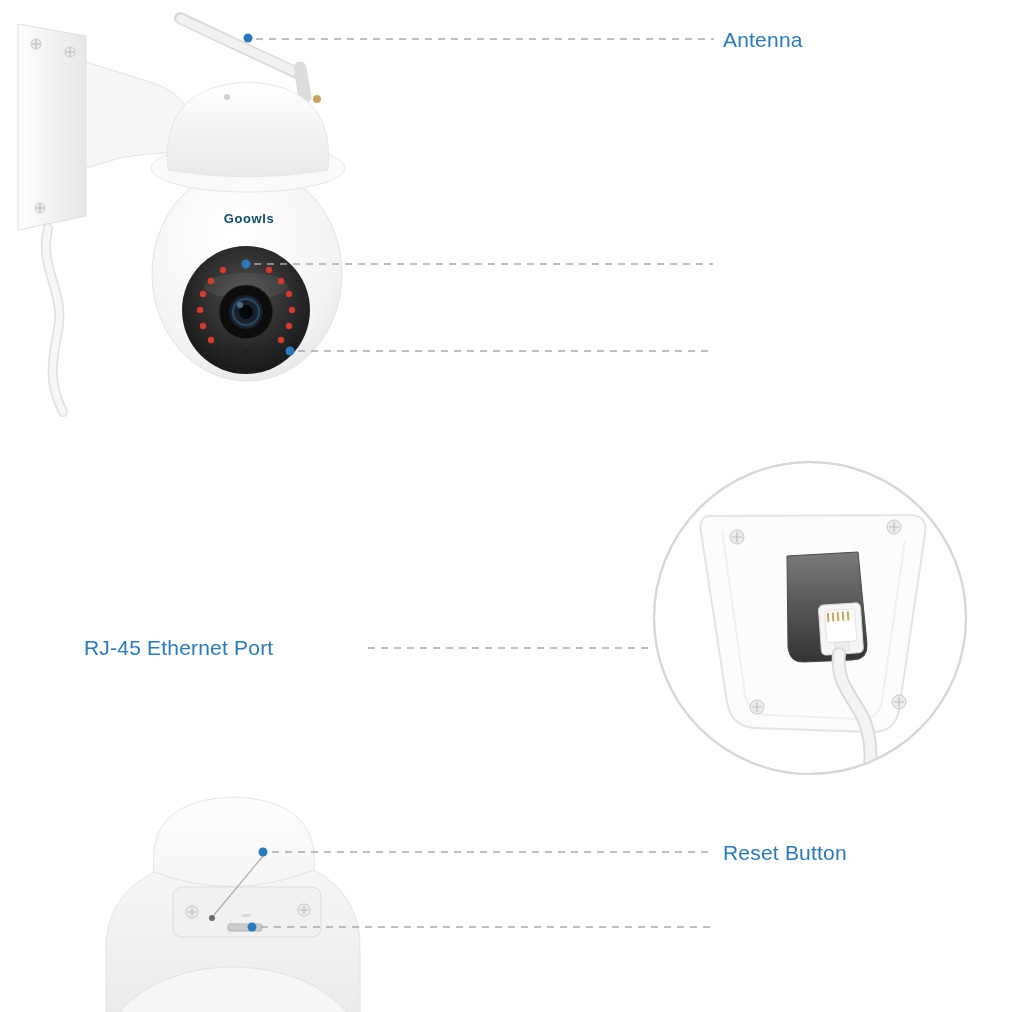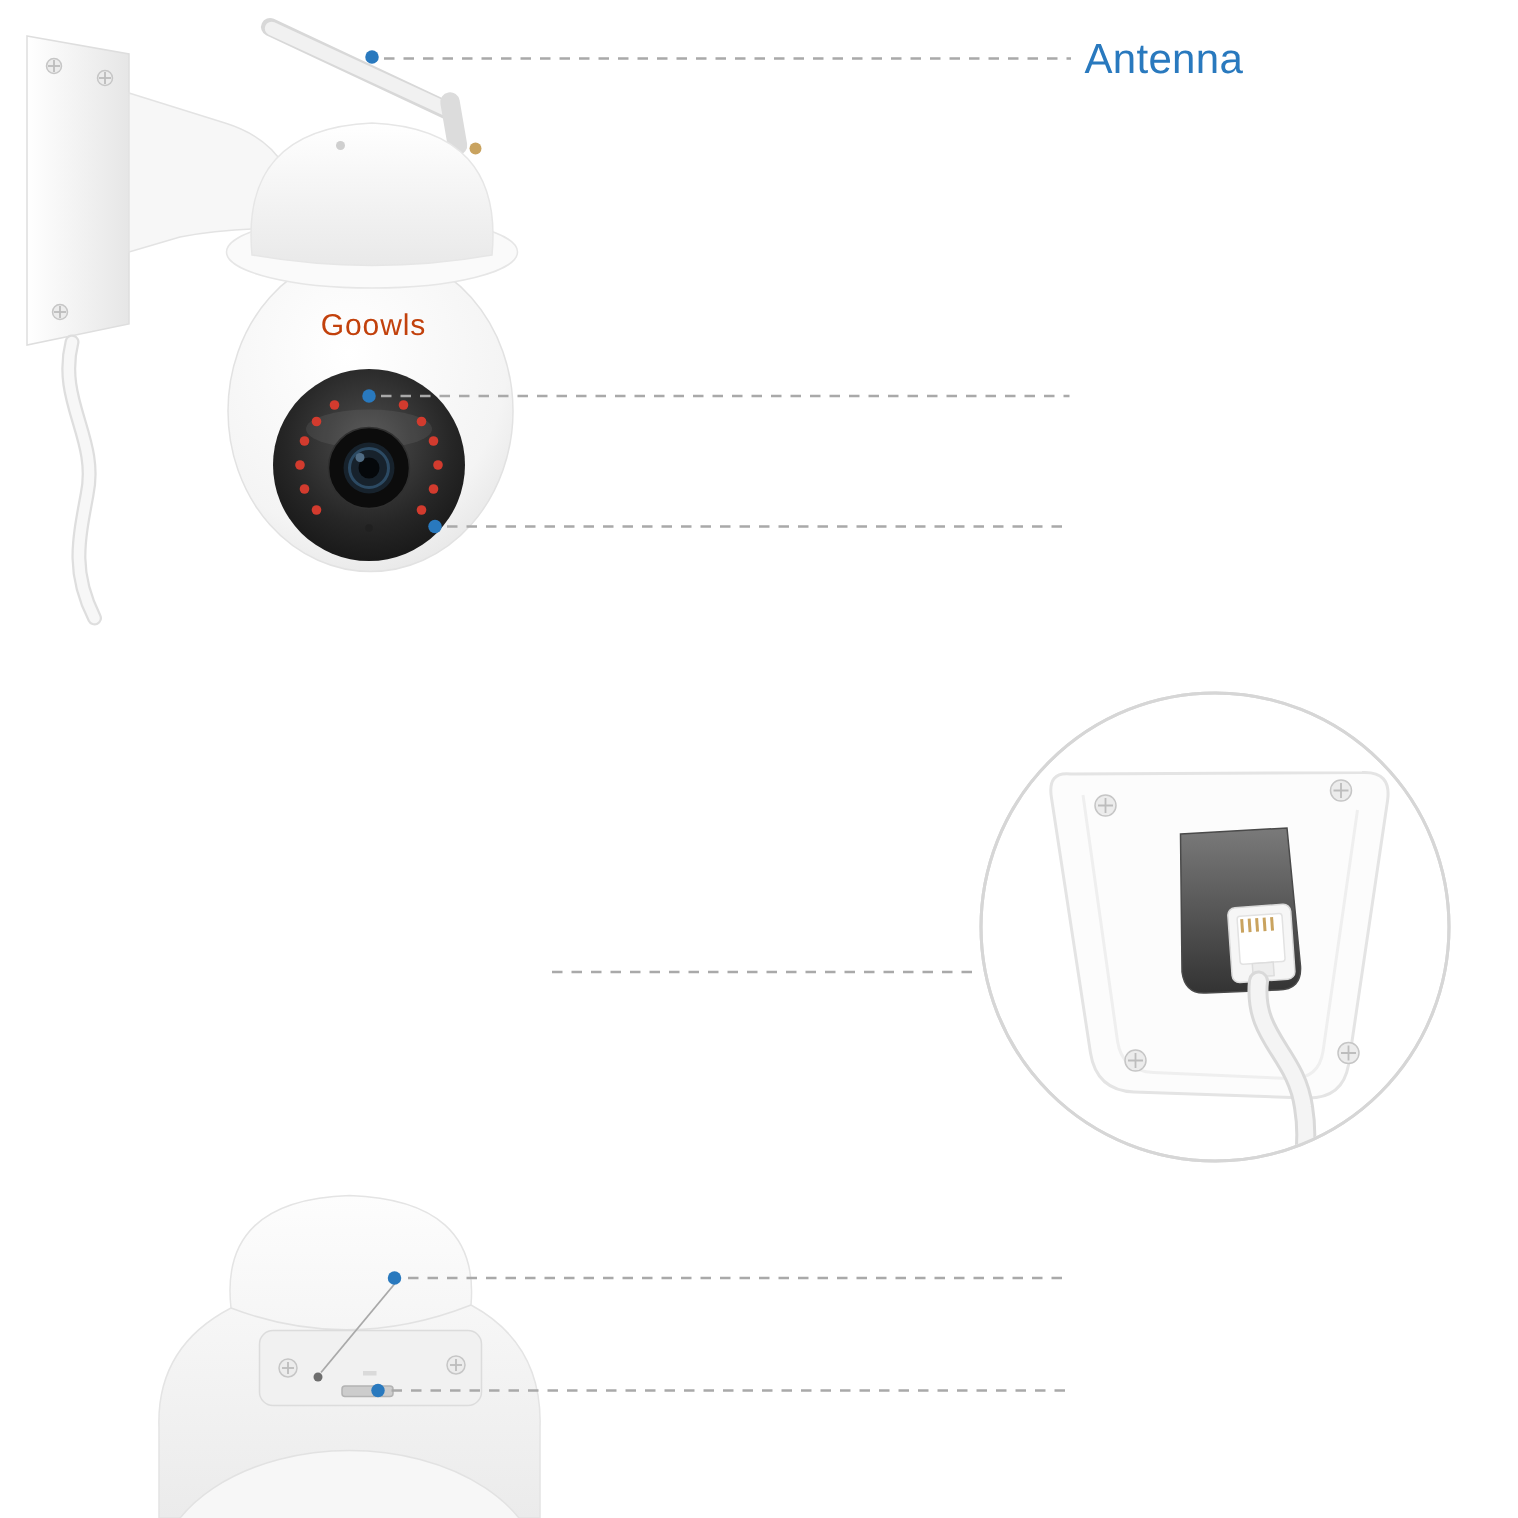--- a/index.html
+++ b/index.html
@@ -9,25 +9,25 @@
     --ir_led:#d23b2e;
   }
   html,body{margin:0;padding:0;background:#ffffff;}
   .stage{
     position:relative;width:1012px;height:1012px;background:#ffffff;
     overflow:hidden;font-family:"Liberation Sans",sans-serif;
   }
   .stage > svg{position:absolute;left:0;top:0;}
   .callout{
     position:absolute;transform:translateY(-52%);
-    font-size:28px;color:var(--label_text);white-space:nowrap;letter-spacing:.2px;
+    font-size:21px;color:var(--label_text);white-space:nowrap;letter-spacing:.2px;
   }
   .brand{
     position:absolute;width:112px;text-align:center;transform:translateY(-50%);
-    font-size:20px;font-weight:normal;color:#c2410c;letter-spacing:.6px;
+    font-size:13px;font-weight:bold;color:#0c4a6e;letter-spacing:.6px;
   }
   .leader{stroke:var(--leader_line);stroke-width:1.6;stroke-dasharray:7 6;fill:none;}
   .connector{stroke:var(--leader_line);stroke-width:1.2;fill:none;}
   .dot{fill:var(--callout_dot);}
   .ir{fill:var(--ir_led);}
   .screw{fill:#ececec;stroke:#c6c6c6;stroke-width:1;}
   .screwline{stroke:#bdbdbd;stroke-width:1.2;}
 </style>
 </head>
 <body>
@@ -213,13 +213,15 @@
       <circle class="dot" cx="246" cy="264" r="4.5"></circle>
       <circle class="dot" cx="290" cy="351" r="4.5"></circle>
       <circle class="dot" cx="263" cy="852" r="4.5"></circle>
       <circle class="dot" cx="252" cy="927" r="4.5"></circle>
     </g>
   </svg>
 
   <div class="brand" style="left:193px; top:218px;">Goowls</div>
 
   <div class="callout" style="left:723px; top:40px;">Antenna</div>
+  <div class="callout" style="left:84px; top:648px;">RJ-45 Ethernet Port</div>
+  <div class="callout" style="left:723px; top:853px;">Reset Button</div>
 </div>
 
 </body></html>

